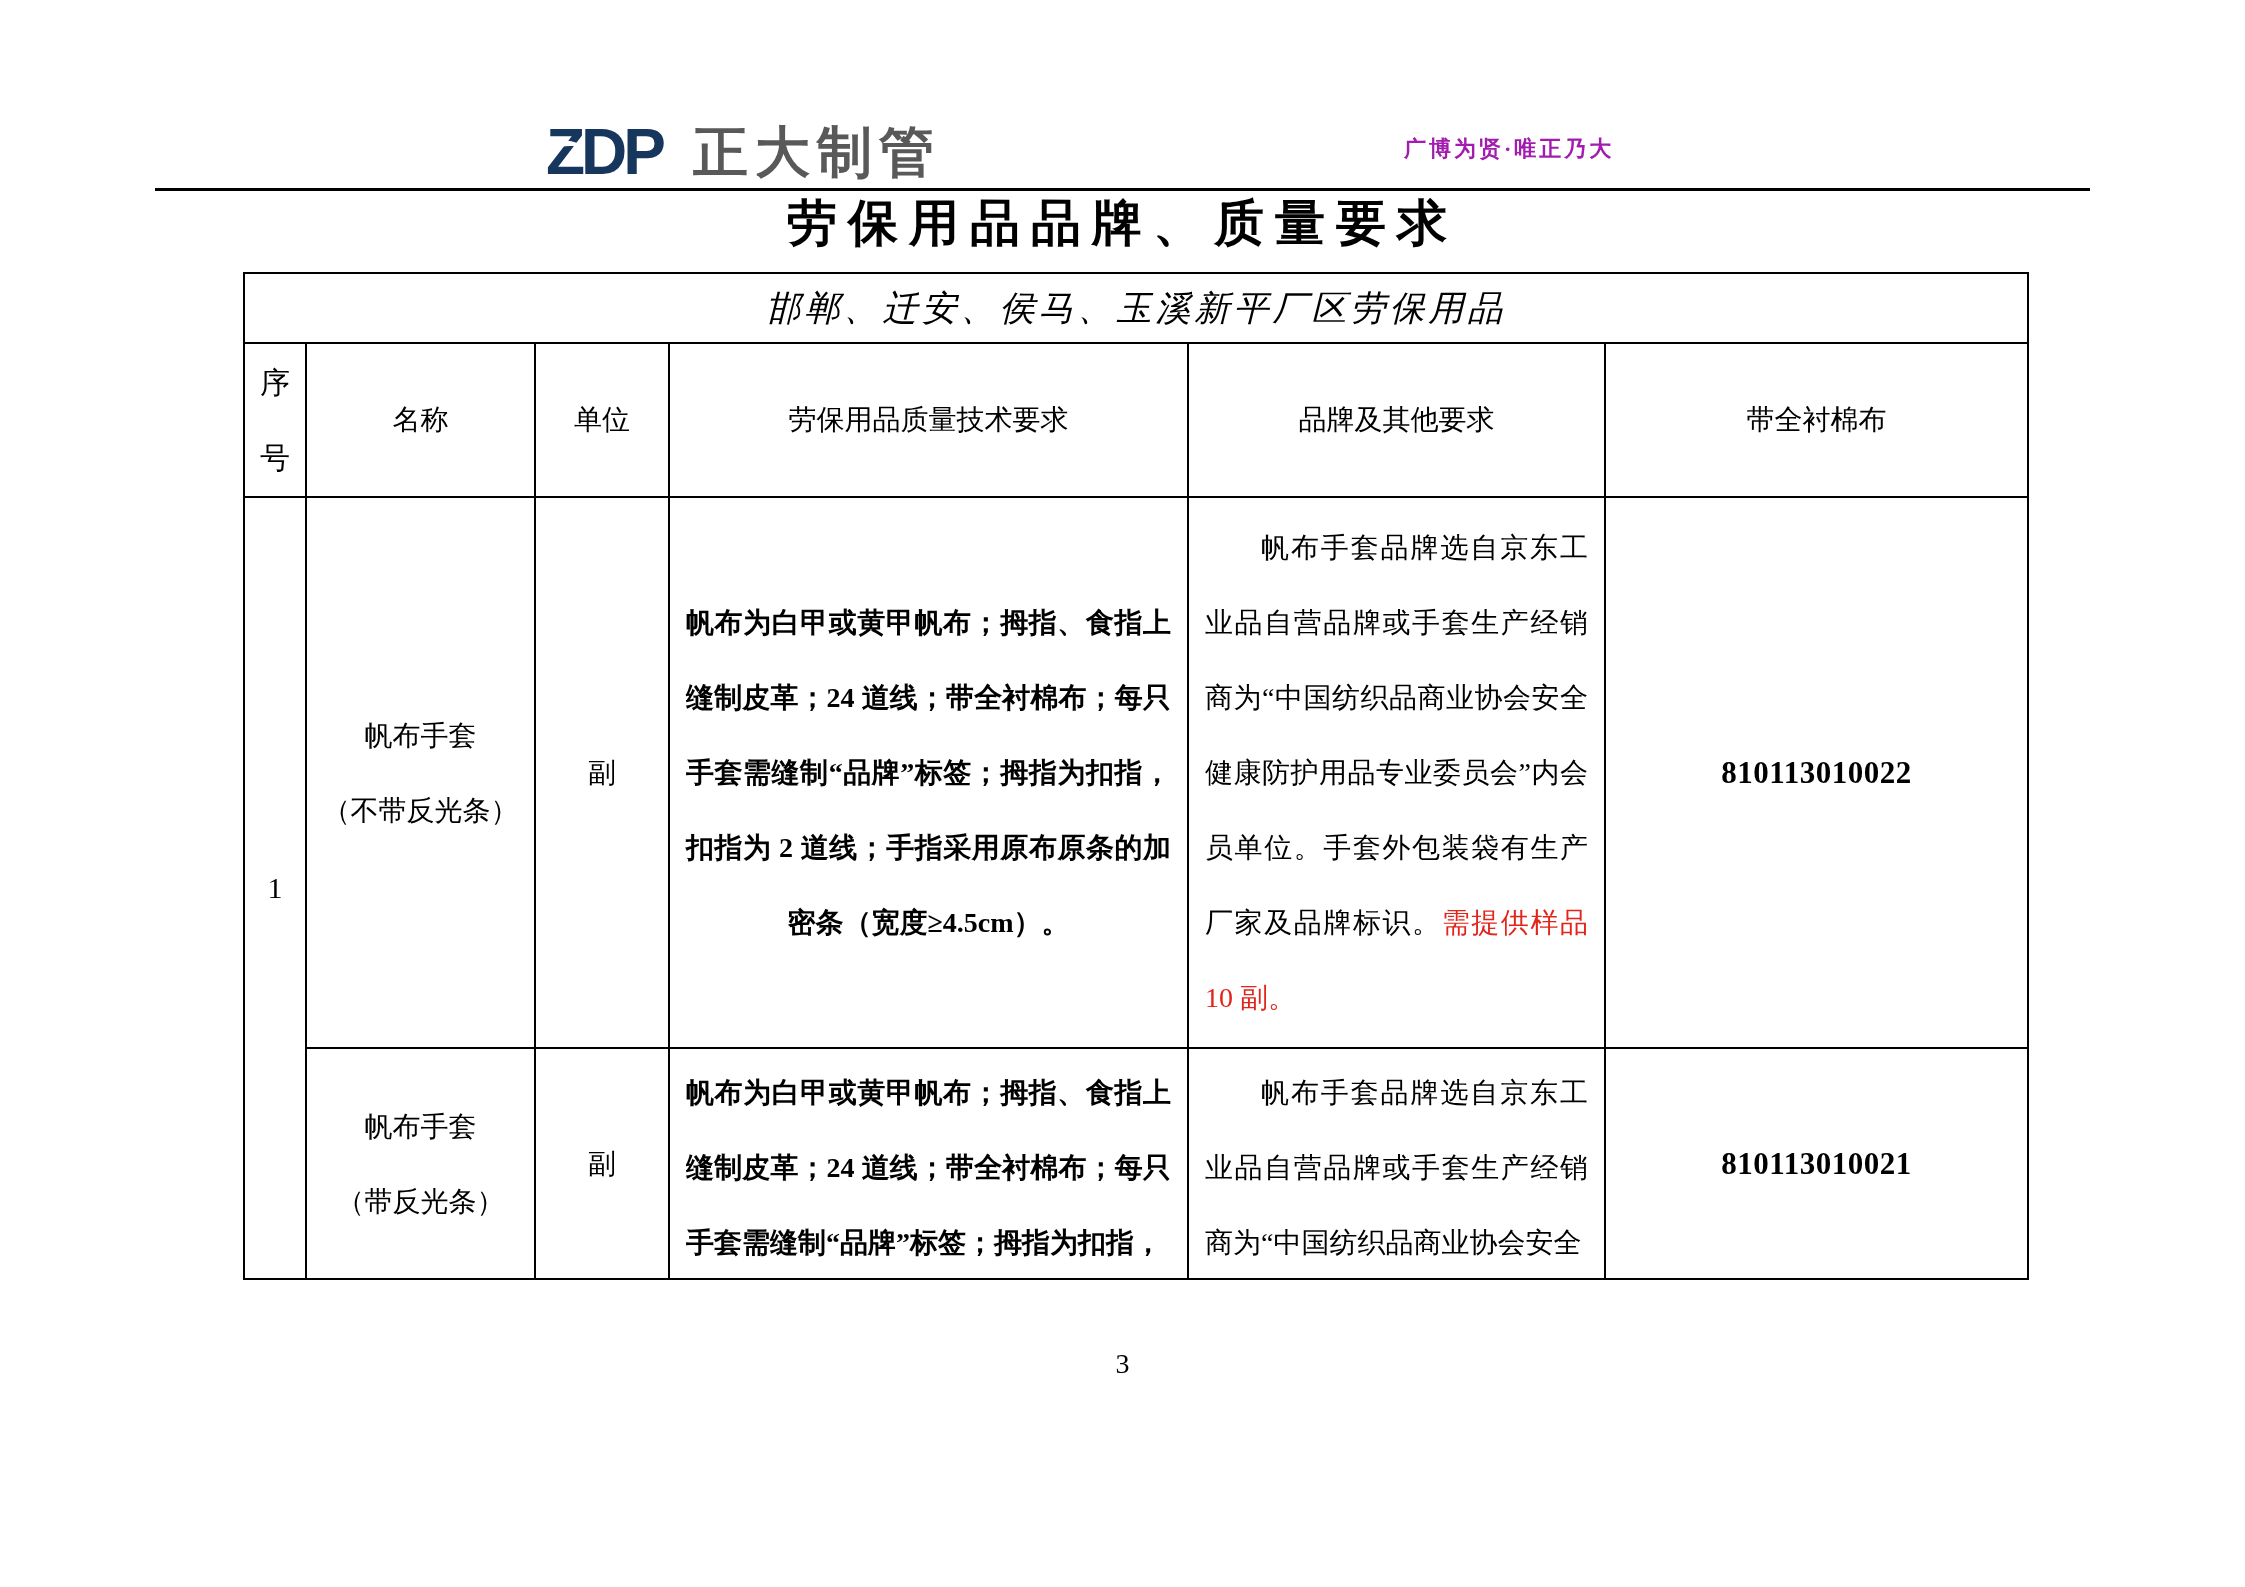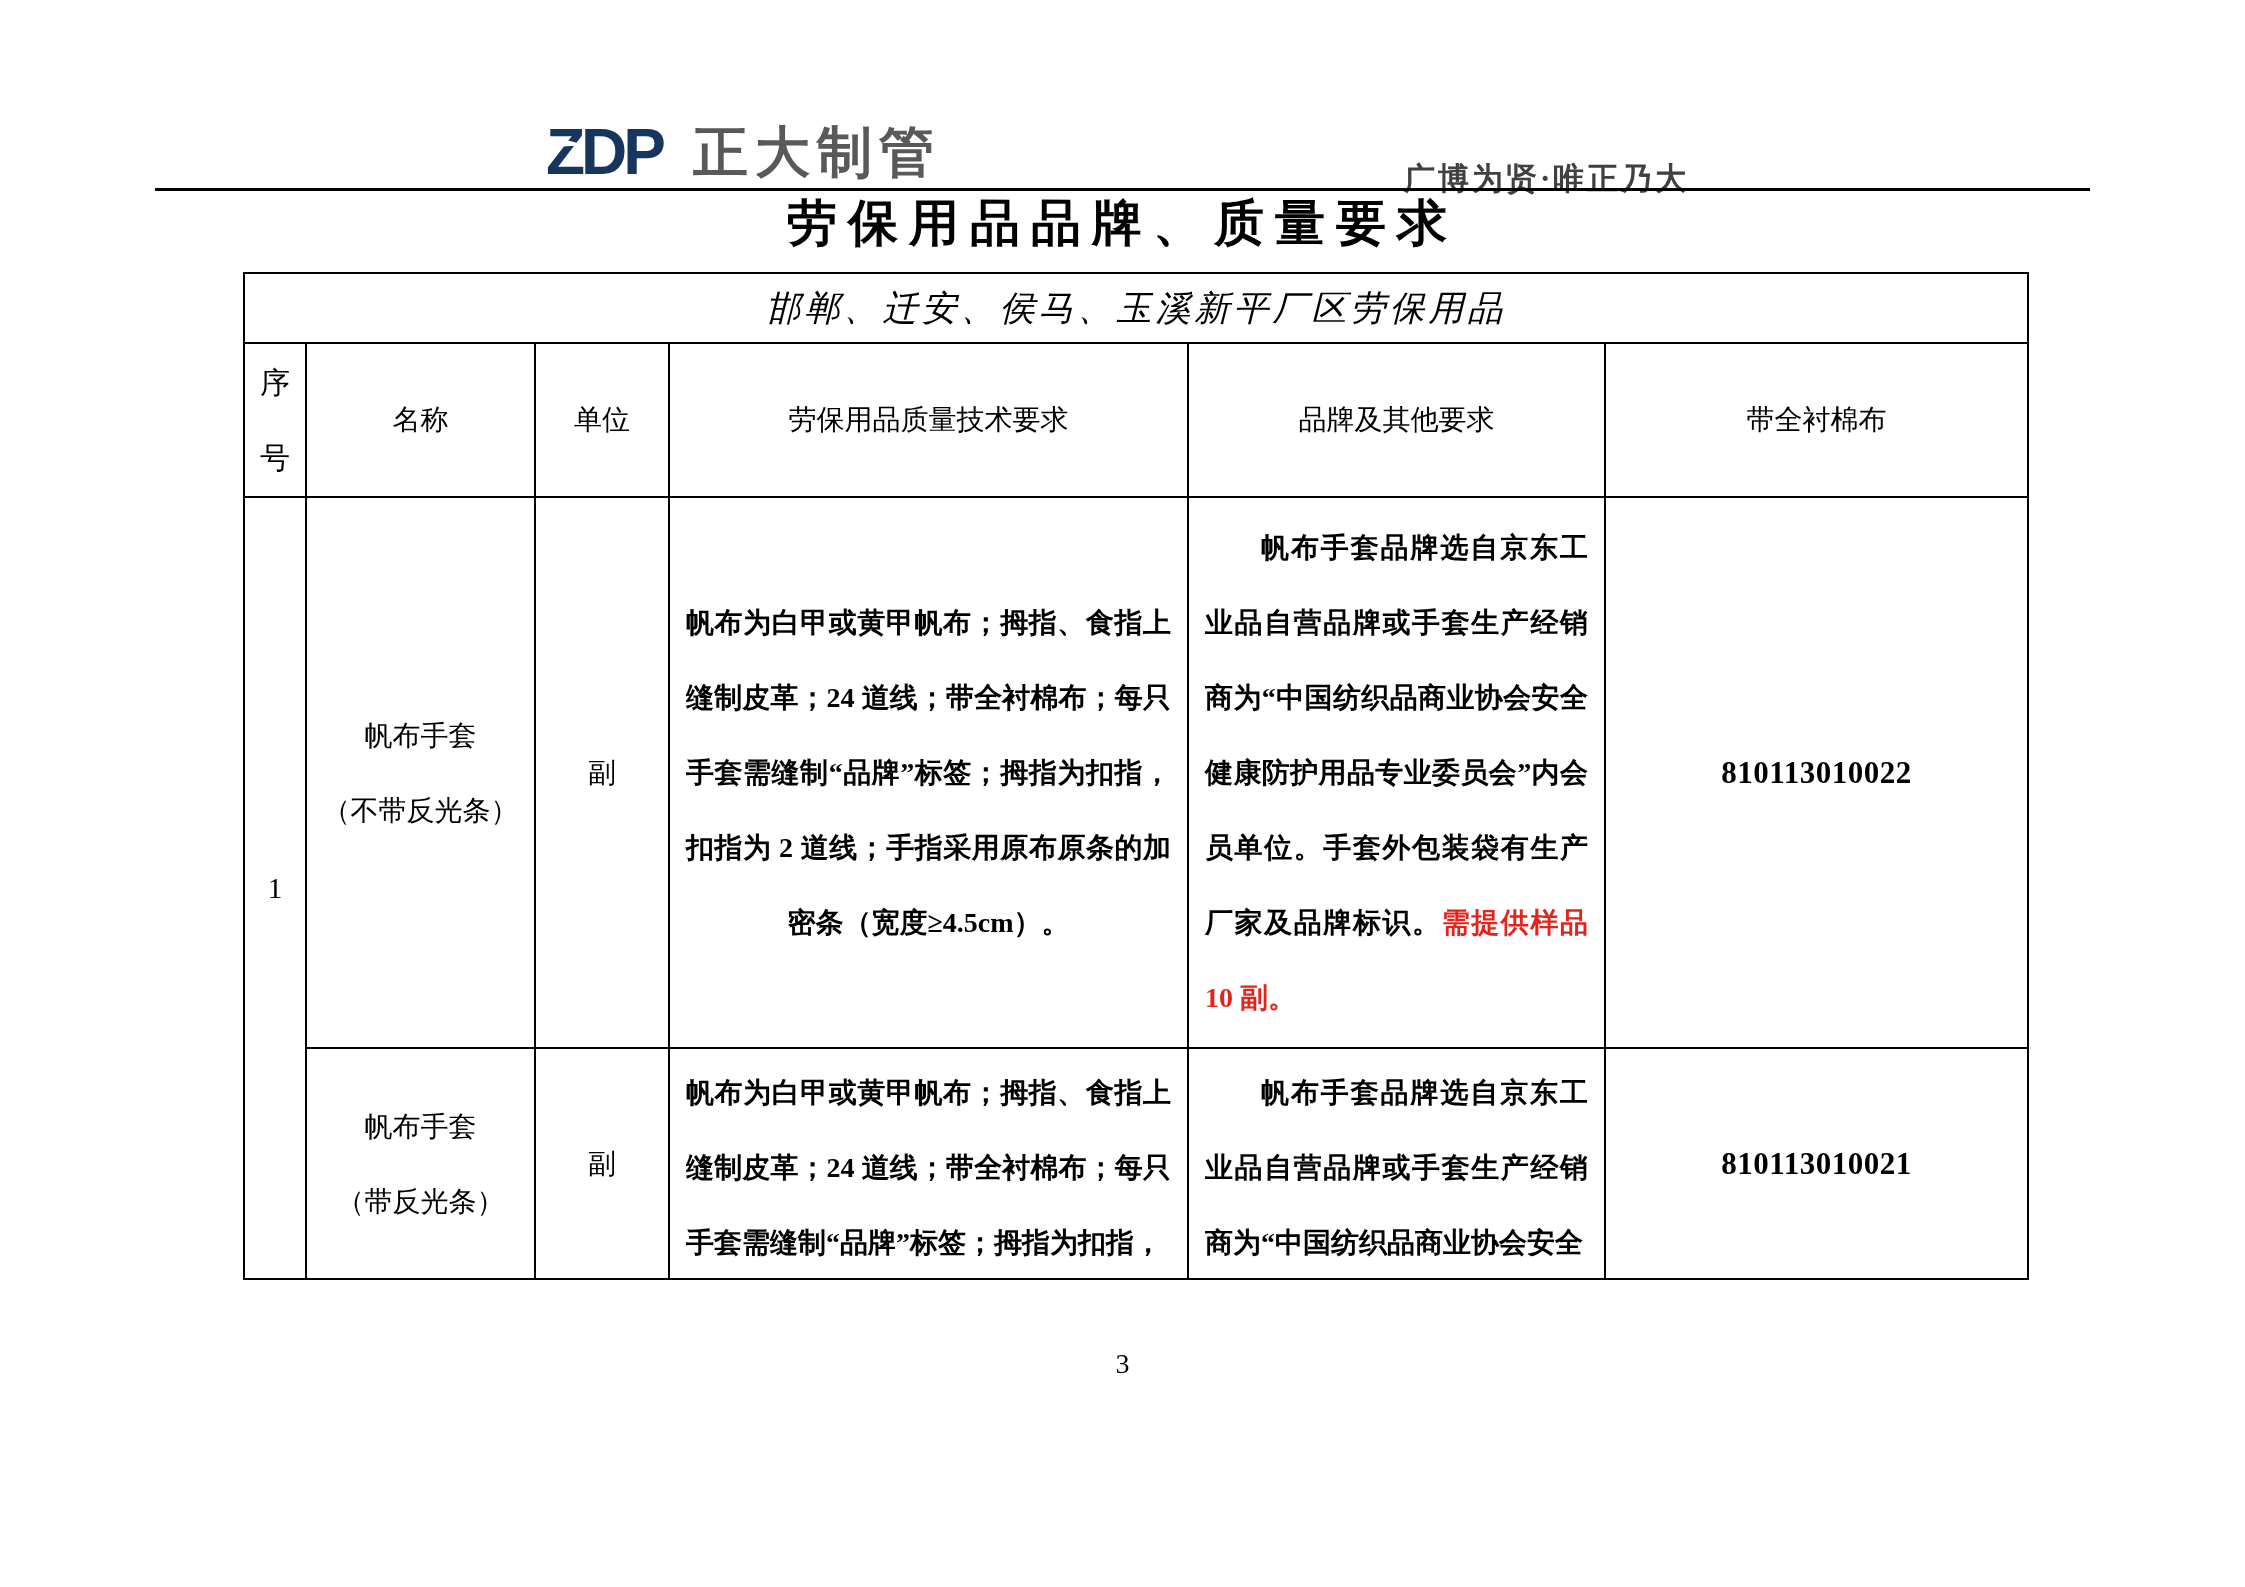--- a/index.html
+++ b/index.html
@@ -26,21 +26,21 @@
     transform:rotate(-14deg);pointer-events:none;
   }
   .zdp-cn{
     font-family:"Liberation Sans","DejaVu Sans",sans-serif;
     font-weight:700;font-size:55px;line-height:60px;
     letter-spacing:7px;color:#595959;margin-left:27px;
     display:inline-block;vertical-align:bottom;
   }
   .slogan{
     position:absolute;left:1404px;top:134px;
-    font-size:31px;font-weight:700;color:#404040;letter-spacing:3px;margin-top:24px;
+    font-size:22px;font-weight:700;color:#a21caf;letter-spacing:3px;
   }
   .hdr-rule{position:absolute;left:155px;top:188px;width:1935px;height:3px;background:#000;}
 
   
   .title{
     position:absolute;left:0;top:190px;width:2245px;margin:0;
     text-align:center;font-size:50px;font-weight:700;letter-spacing:11px;
   }
 
   
@@ -61,21 +61,21 @@
   td.subtitle{font-size:35px;letter-spacing:4px;font-weight:400;}
   .pre{white-space:pre-line;line-height:75px;}
   td.seqcell{padding:0;font-size:30px;}
   td.tech,td.brand{padding:0 16px;}
   .techp{
     margin:0;text-align:justify;text-align-last:center;text-justify:inter-character;
     line-height:75px;font-weight:700;
   }
   .brandp{
     margin:0;text-align:justify;text-justify:inter-character;text-indent:2em;
-    line-height:75px;font-weight:700;
+    line-height:75px;font-weight:400;
   }
   .red{color:#e1251b;}
   td.codecell{font-weight:700;font-size:31px;letter-spacing:0.5px;}
   .clip{height:221px;overflow:hidden;padding-top:4px;}
 
   
   .pageno{
     position:absolute;left:0;top:1348px;width:2245px;
     text-align:center;font-size:28px;
   }

